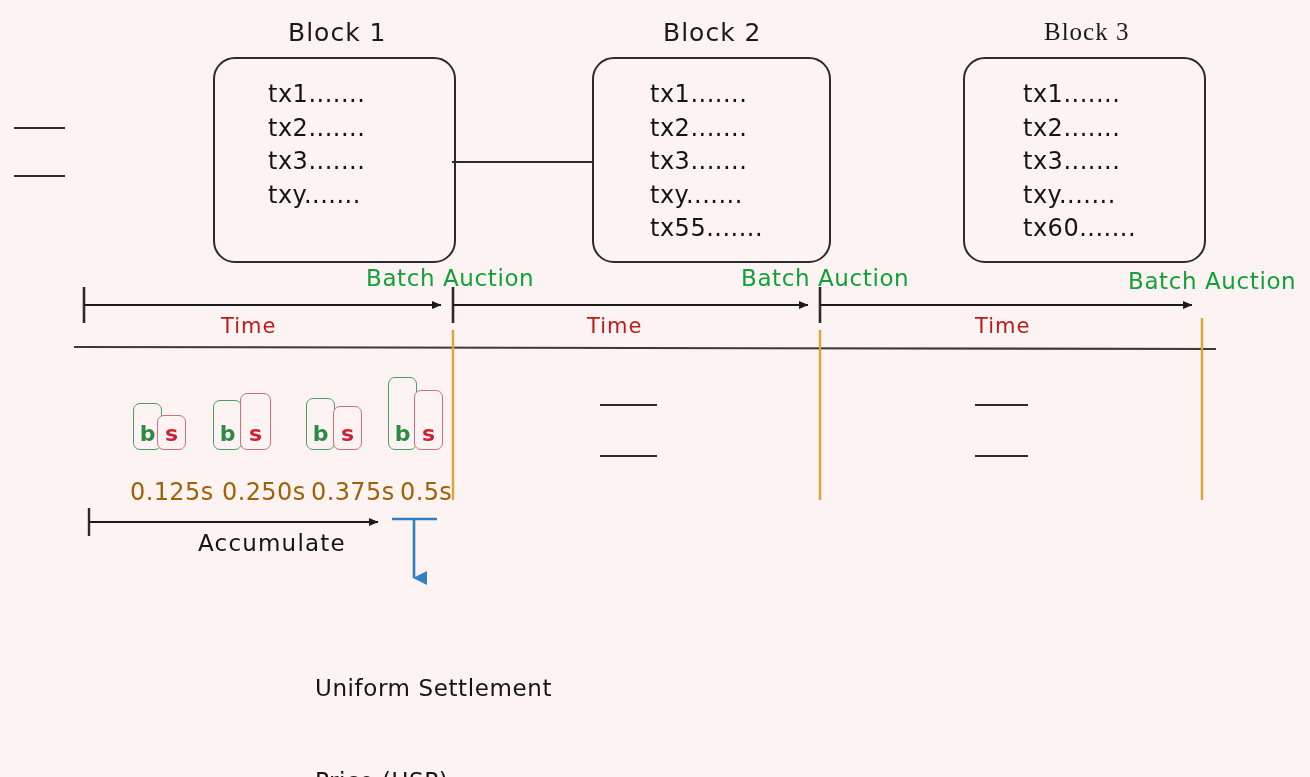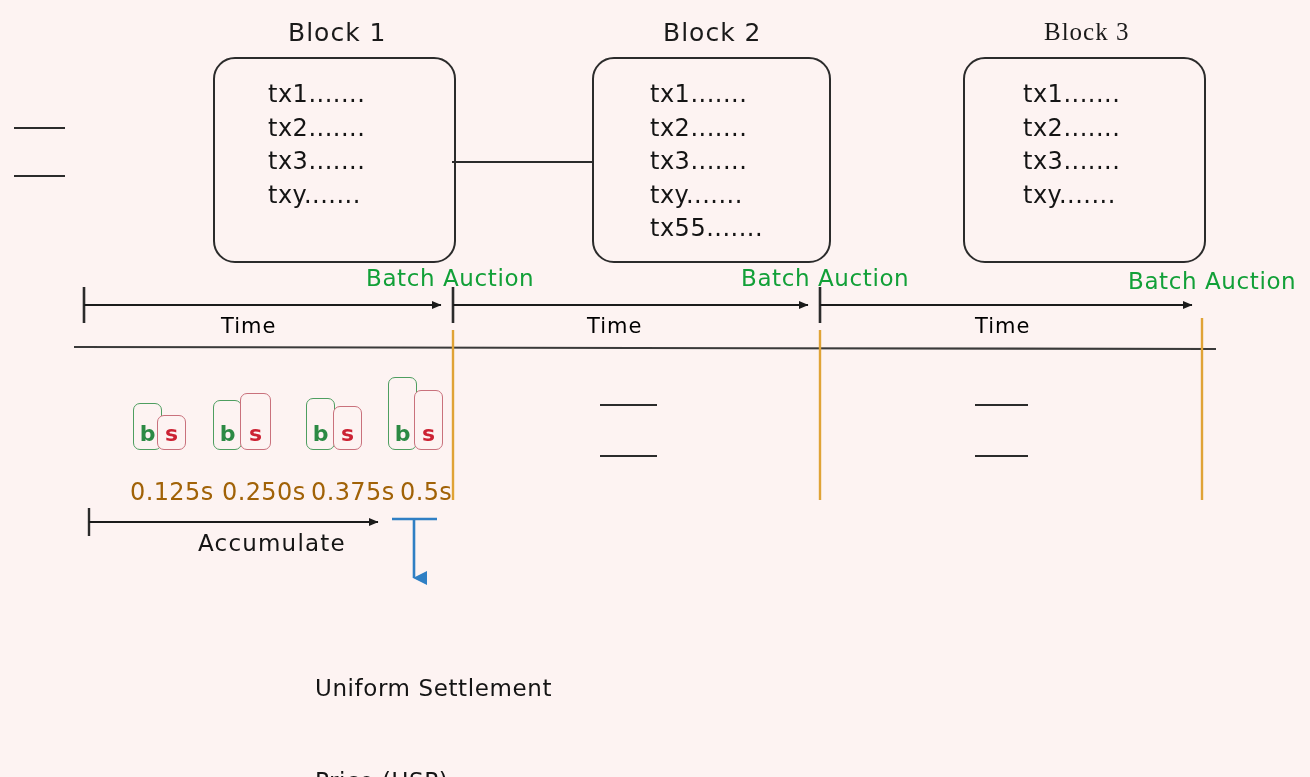--- a/index.html
+++ b/index.html
@@ -22,21 +22,21 @@
     background:transparent;
   }
   .tx-list{
     position:absolute;font-size:24px;color:#141414;line-height:33.5px;
     letter-spacing:0.5px;
   }
   .batch-auction{
     font-size:23px;color:#12a038;letter-spacing:0.6px;
   }
   .time-lbl{
-    font-size:21px;color:#000000;letter-spacing:1px;
+    font-size:21px;color:#b91c1c;letter-spacing:1px;
   }
   .sec-lbl{
     font-size:24px;color:#a16207;letter-spacing:0.4px;margin-left:8px;
   }
   .accumulate-lbl{
     font-size:23px;color:#151515;letter-spacing:1.2px;text-align:right;
   }
   .usp-text{
     position:absolute;font-size:23px;color:#141414;line-height:31px;
     letter-spacing:0.6px;white-space:pre;
@@ -116,20 +116,21 @@
     <div>tx55.......</div>
   </div>
 
   <div class="lbl block-title hand" style="left:1044px;top:18px;font-family:Liberation Serif, serif;">Block 3</div>
   <div class="block-box" style="left:963px;top:57px;width:239px;height:202px;"></div>
   <div class="tx-list hand" style="left:1023px;top:78px;width:200px;">
     <div>tx1.......</div>
     <div>tx2.......</div>
     <div>tx3.......</div>
     <div>txy.......</div>
+    <div>tx60.......</div>
   </div>
 
   <div class="lbl batch-auction hand" style="left:366px;top:265px;">Batch Auction</div>
   <div class="lbl batch-auction hand" style="left:741px;top:265px;">Batch Auction</div>
   <div class="lbl batch-auction hand" style="left:1128px;top:268px;">Batch Auction</div>
 
   <div class="lbl time-lbl hand" style="left:221px;top:314px;">Time</div>
   <div class="lbl time-lbl hand" style="left:587px;top:314px;">Time</div>
   <div class="lbl time-lbl hand" style="left:975px;top:314px;">Time</div>
 

